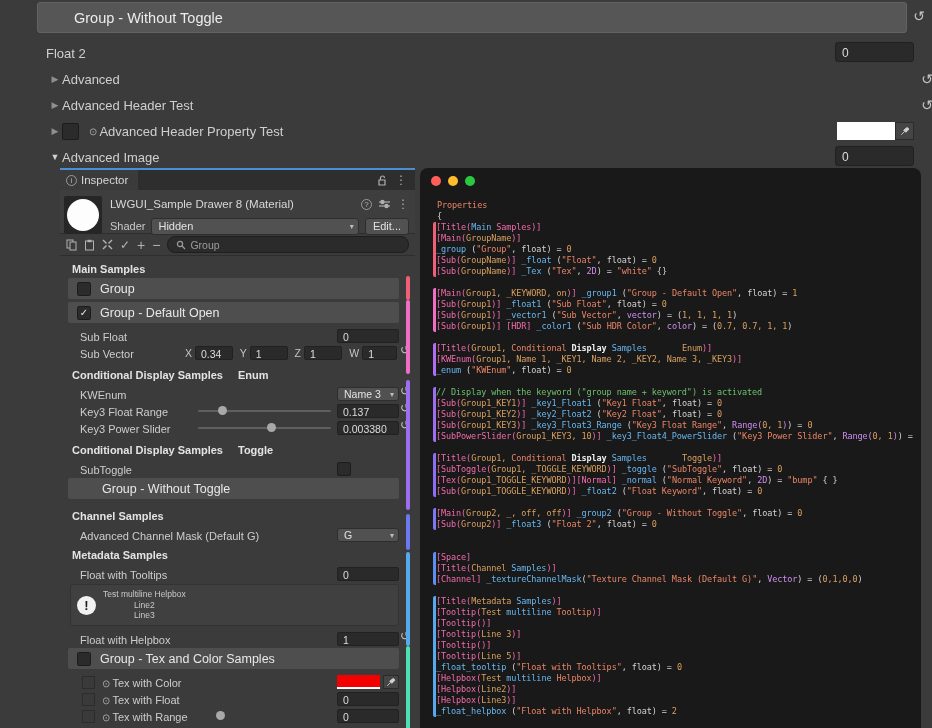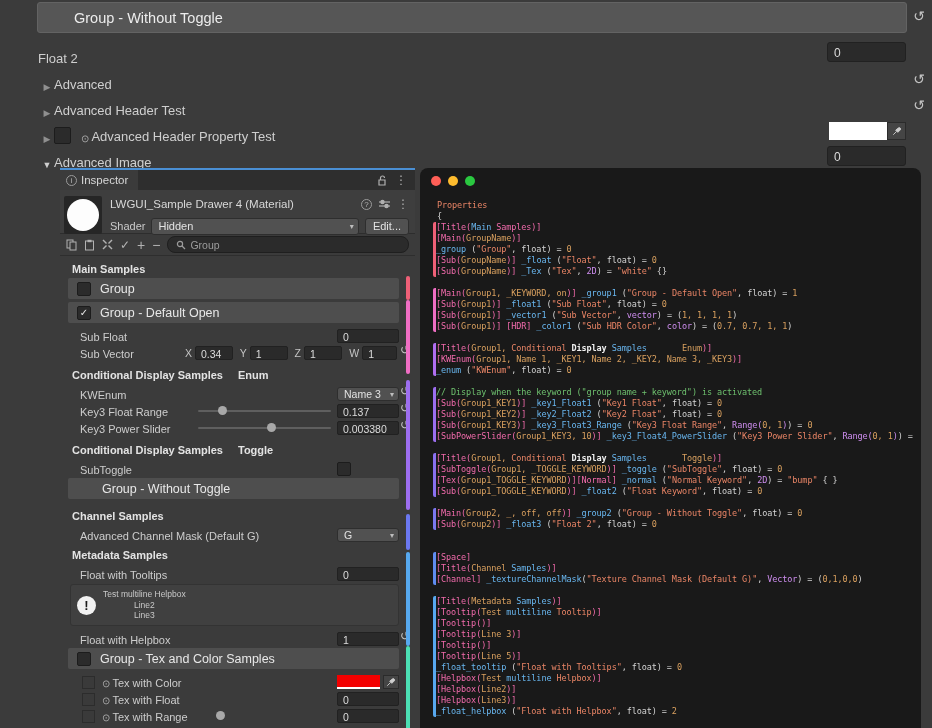--- a/index.html
+++ b/index.html
@@ -4,21 +4,21 @@
 <style>
   html,body{margin:0;padding:0;background:#3b3b3b;width:932px;height:728px;overflow:hidden;
     font-family:"Liberation Sans",sans-serif;-webkit-font-smoothing:antialiased;}
   #stage{position:relative;width:932px;height:728px;background:#3b3b3b;}
 
   
   #top-panel{position:absolute;left:0;top:0;width:932px;height:168px;}
   .hdr-bar{position:absolute;left:37px;top:2px;width:868px;height:29px;background:#565656;
     border:1px solid #636363;border-radius:3px;display:flex;align-items:center;}
   .hdr-bar .t{margin-left:36px;color:#ececec;font-size:14.5px;}
-  .trow{position:absolute;left:0;width:820px;height:26px;display:flex;align-items:flex-end;}
+  .trow{position:absolute;left:8px;width:820px;height:26px;display:flex;align-items:center;}
   .trow .lbl{color:#cfcfcf;font-size:13px;}
   .tri{color:#8f8f8f;font-size:9px;width:14px;text-align:center;}
   .fld-top{position:absolute;left:827px;width:79px;height:20px;background:#2a2a2a;border:1px solid #212121;
     border-radius:3px;color:#dcdcdc;font-size:12px;line-height:20px;padding-left:6px;box-sizing:border-box;}
   .undo{color:#c4c4c4;font-size:14px;line-height:1;cursor:default;}
   .undo-top{position:absolute;left:910px;width:18px;text-align:center;}
   .cb{width:14px;height:14px;background:#2b2b2b;border:1px solid #1c1c1c;border-radius:2px;
     display:inline-flex;align-items:center;justify-content:center;color:#e8e8e8;font-size:10px;box-sizing:border-box;}
   .target{color:#a9a9a9;font-size:10px;margin-right:2px;}
   .swatch-white{position:absolute;left:829px;width:58px;height:18px;background:#ffffff;}
@@ -161,21 +161,21 @@
             <path d="M2 5 h6 v5 h-6 z M3.5 5 V3 a2 2 0 0 1 4 0" fill="none" stroke="#b0b0b0" stroke-width="1.2"></path>
           </svg>
       </span>
       <span class="ticon">⋮</span>
     </div>
     <div id="mat-header">
       <div id="sphere">
           <div class="ball"></div>
         </div>
       <div class="mat-r1">
-        <span class="t">LWGUI_Sample Drawer 4 (Material)</span>
+        <span class="t">LWGUI_Sample Drawer 8 (Material)</span>
         <span class="circ" style="margin-right:7px">?</span>
         <span class="ticon" style="margin-right:7px">
           <svg width="11" height="10" viewBox="0 0 11 10">
               <g stroke="#b0b0b0" stroke-width="1.2">
                 <line x1="0" y1="3" x2="11" y2="3"></line>
                 <line x1="0" y1="7" x2="11" y2="7"></line>
                 <circle cx="3.5" cy="3" r="1.6" fill="#b0b0b0"></circle>
                 <circle cx="7.5" cy="7" r="1.6" fill="#b0b0b0"></circle>
               </g>
             </svg>

